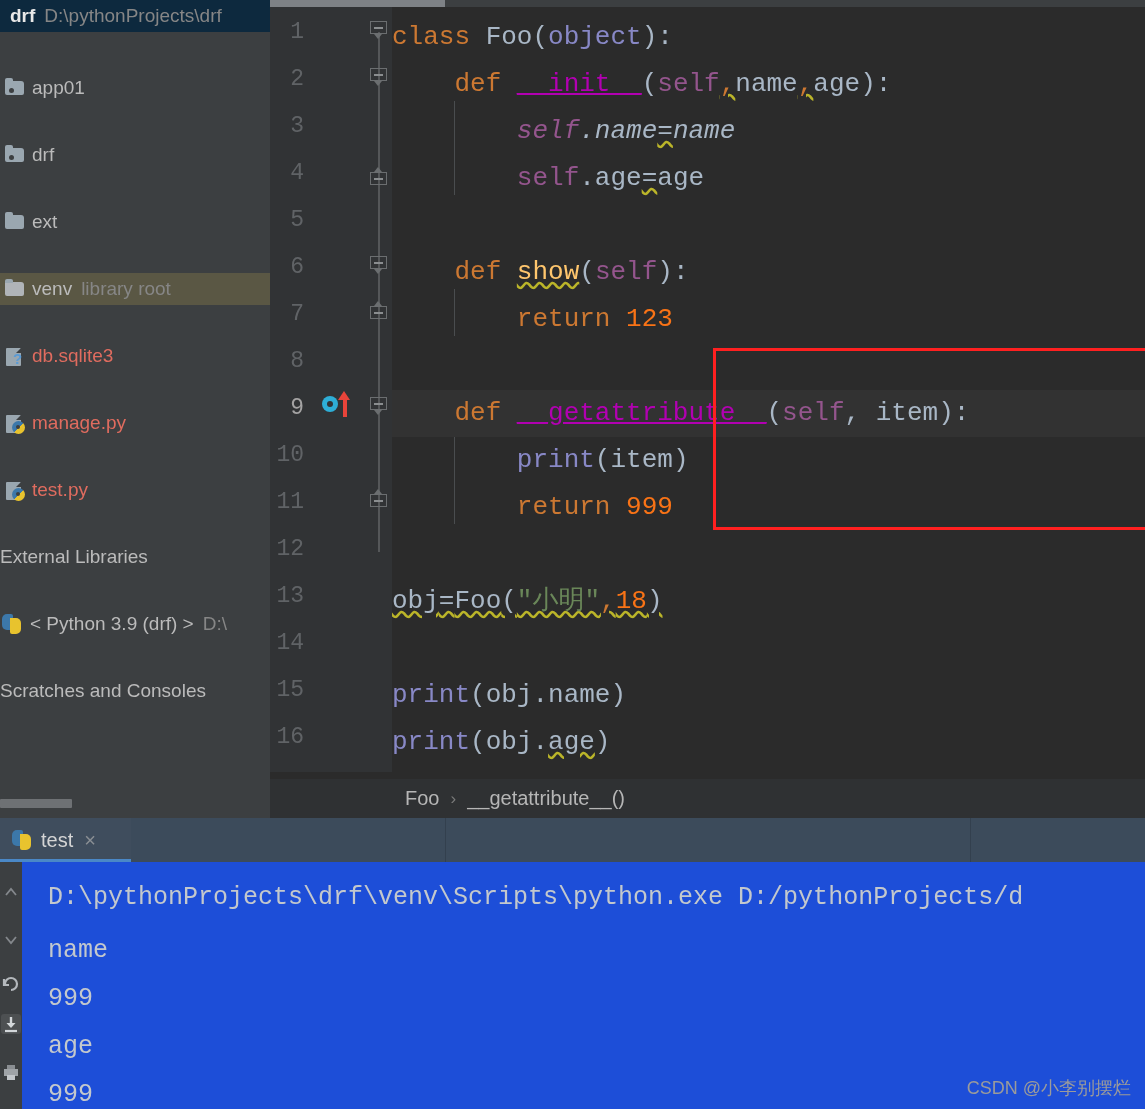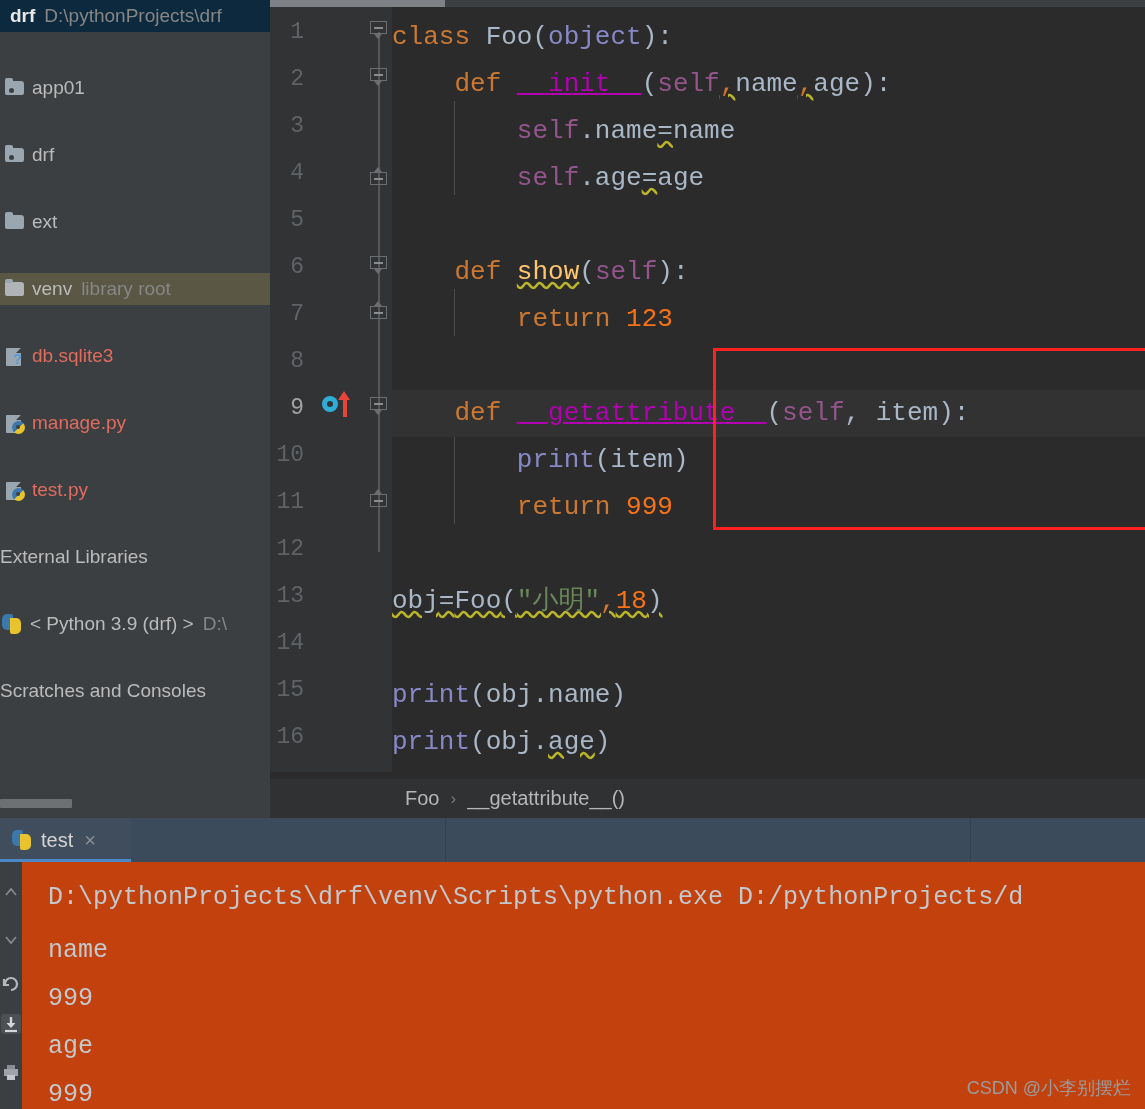--- a/index.html
+++ b/index.html
@@ -231,21 +231,21 @@
   }
   #console-toolbar {
     position: absolute; left: 0; top: 44px; width: 22px; height: 247px;
     background: #3c3f41;
   }
   .ctool { position: absolute; left: 1px; width: 20px; height: 20px; }
   .ctool svg { display: block; }
   .ctool.active { background: #4d5052; border-radius: 3px; }
   #console-out {
     position: absolute; left: 22px; top: 44px; width: 1123px; height: 247px;
-    background: #c2410c; overflow: hidden;
+    background: #1d4ed8; overflow: hidden;
   }
   .out-line {
     position: absolute; left: 26px;
     font-family: "Liberation Mono", monospace; font-size: 25px;
     color: #c3c8cd; white-space: pre; line-height: 30px;
   }
   #watermark {
     position: absolute; right: 14px; bottom: 9px;
     font-size: 18px; color: #9b9b9b;
     font-family: "Liberation Sans", sans-serif;
@@ -413,21 +413,21 @@
     <div id="code-area">
 
       <div class="ind-guide" style="left:62px;top:94px;height:94px;"></div>
       <div class="ind-guide" style="left:62px;top:282px;height:47px;"></div>
       <div class="ind-guide" style="left:62px;top:423px;height:94px;"></div>
 
       <div class="code-line" style="top:7px;"><span class="kw">class</span> <span class="cls">Foo</span><span class="punct">(</span><span class="builtin">object</span><span class="punct">):</span></div>
 
       <div class="code-line" style="top:54px;">    <span class="kw">def</span> <span class="dund">__init__</span><span class="punct">(</span><span class="selfk">self</span><span class="comma-warn warn-underline">,</span><span class="param">name</span><span class="comma-warn warn-underline">,</span><span class="param">age</span><span class="punct">):</span></div>
 
-      <div class="code-line" style="top:101px;">        <span class="selfk">self</span><span class="punct">.</span><span class="param">name</span><span class="punct warn-underline">=</span><span class="param">name</span></div>
+      <div class="code-line" style="top:101px;font-style:italic;">        <span class="selfk">self</span><span class="punct">.</span><span class="param">name</span><span class="punct warn-underline">=</span><span class="param">name</span></div>
 
       <div class="code-line" style="top:148px;">        <span class="selfk">self</span><span class="punct">.</span><span class="param">age</span><span class="punct warn-underline">=</span><span class="param">age</span></div>
 
       <div class="code-line" style="top:195px;"></div>
 
       <div class="code-line" style="top:242px;">    <span class="kw">def</span> <span class="fn warn-underline">show</span><span class="punct">(</span><span class="selfk">self</span><span class="punct">):</span></div>
 
       <div class="code-line" style="top:289px;">        <span class="kw">return</span> <span class="num">123</span></div>
 
       <div class="code-line" style="top:336px;"></div>

